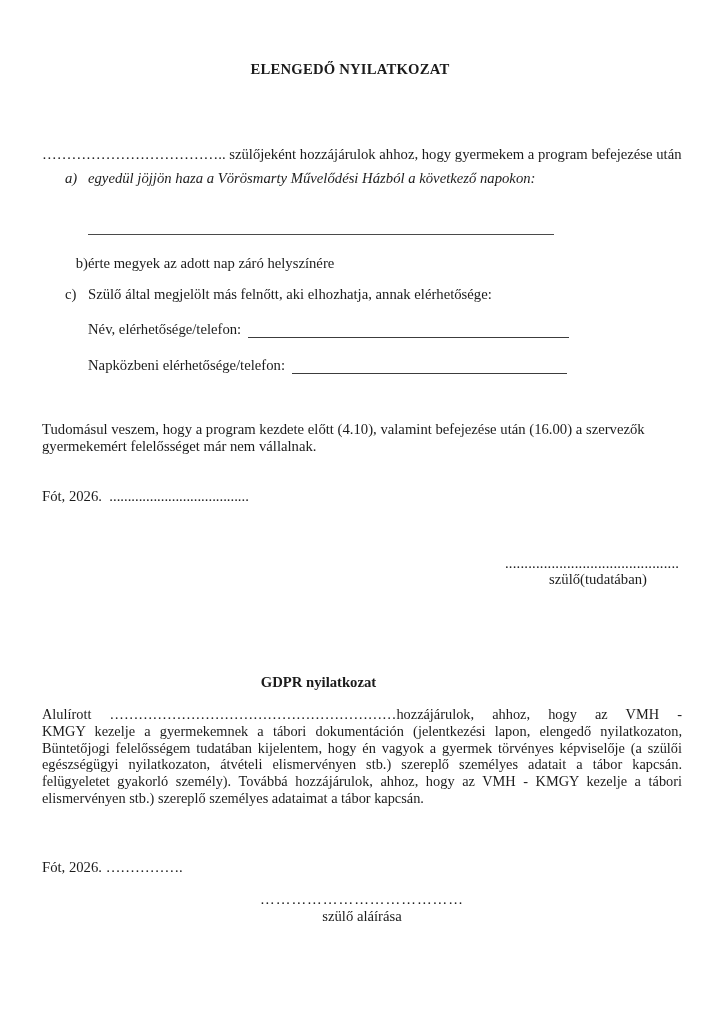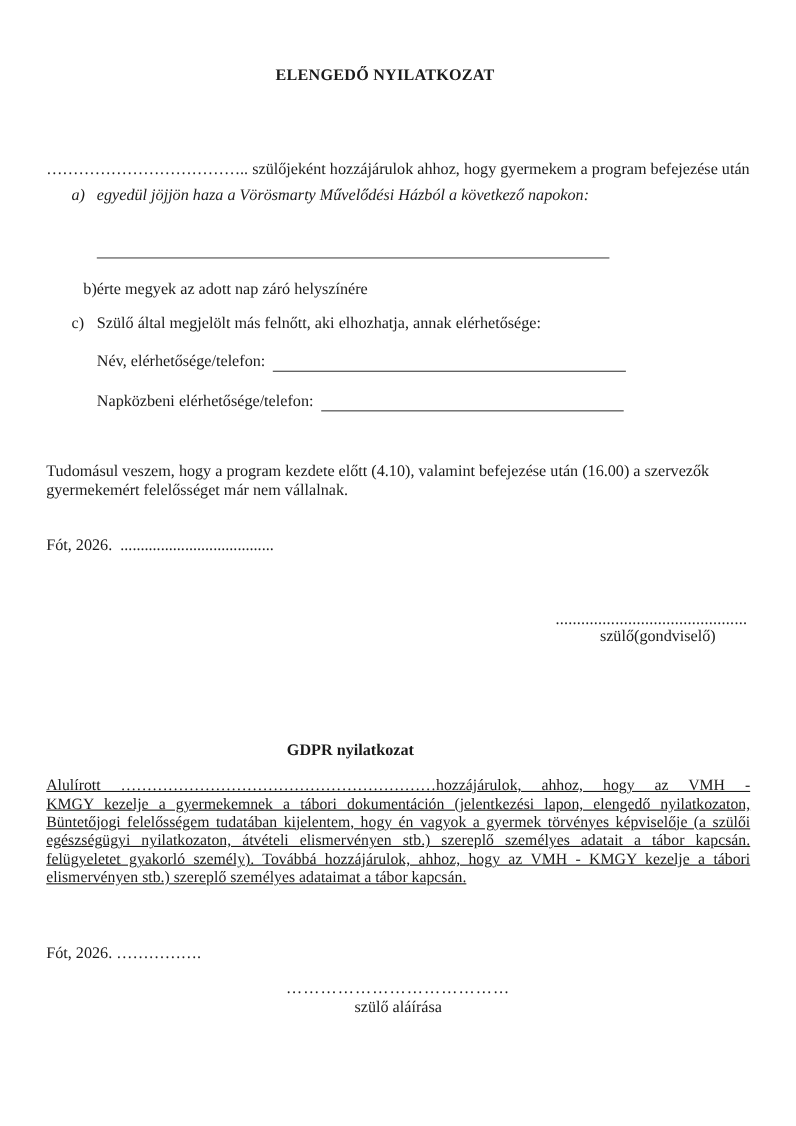--- a/index.html
+++ b/index.html
@@ -55,21 +55,21 @@
   .sig1 .sig-label { text-indent: 18px; white-space: nowrap; }
 
   .gdpr-title {
     top: 674px; left: 0; width: 637px;
     text-align: center; font-weight: bold;
   }
   .gdpr-para {
     top: 706px; left: 42px; width: 640px;
     font-size: 14.35px; line-height: 16.8px;
   }
-  .gdpr-para .jline { text-align: justify; text-align-last: justify; text-decoration: underline; }
+  .gdpr-para .jline { text-align: justify; text-align-last: justify; }
   .gdpr-para .jline:last-child { text-align: center; text-align-last: left; }
 
   .sig2 { top: 891px; left: 0; width: 724px; text-align: center; line-height: 16.5px; }
   .sig2 .dots { letter-spacing: 1px; }
 </style>
 </head>
 <body>
 
 <div class="page">
 
@@ -103,21 +103,21 @@
 
   <div class="abs ack">
     <div>Tudomásul veszem, hogy a program kezdete előtt (4.10), valamint befejezése után (16.00) a szervezők</div>
     <div>gyermekemért felelősséget már nem vállalnak.</div>
   </div>
 
   <div class="abs date-line date-1">Fót, 2026.  ......................................</div>
 
   <div class="abs sig1">
     <div class="dots">.............................................</div>
-    <div class="sig-label">szülő(gondviselő)</div>
+    <div class="sig-label">szülő(tudatában)</div>
   </div>
 
   <div class="abs gdpr-title">GDPR nyilatkozat</div>
 
   <div class="abs gdpr-para">
     <div class="jline">Alulírott ……………………………………………………hozzájárulok, ahhoz, hogy az VMH -</div>
     <div class="jline">KMGY kezelje a gyermekemnek a tábori dokumentáción (jelentkezési lapon, elengedő nyilatkozaton,</div>
     <div class="jline">Büntetőjogi felelősségem tudatában kijelentem, hogy én vagyok a gyermek törvényes képviselője (a szülői</div>
     <div class="jline">egészségügyi nyilatkozaton, átvételi elismervényen stb.) szereplő személyes adatait a tábor kapcsán.</div>
     <div class="jline">felügyeletet gyakorló személy). Továbbá hozzájárulok, ahhoz, hogy az VMH - KMGY kezelje a tábori</div>

